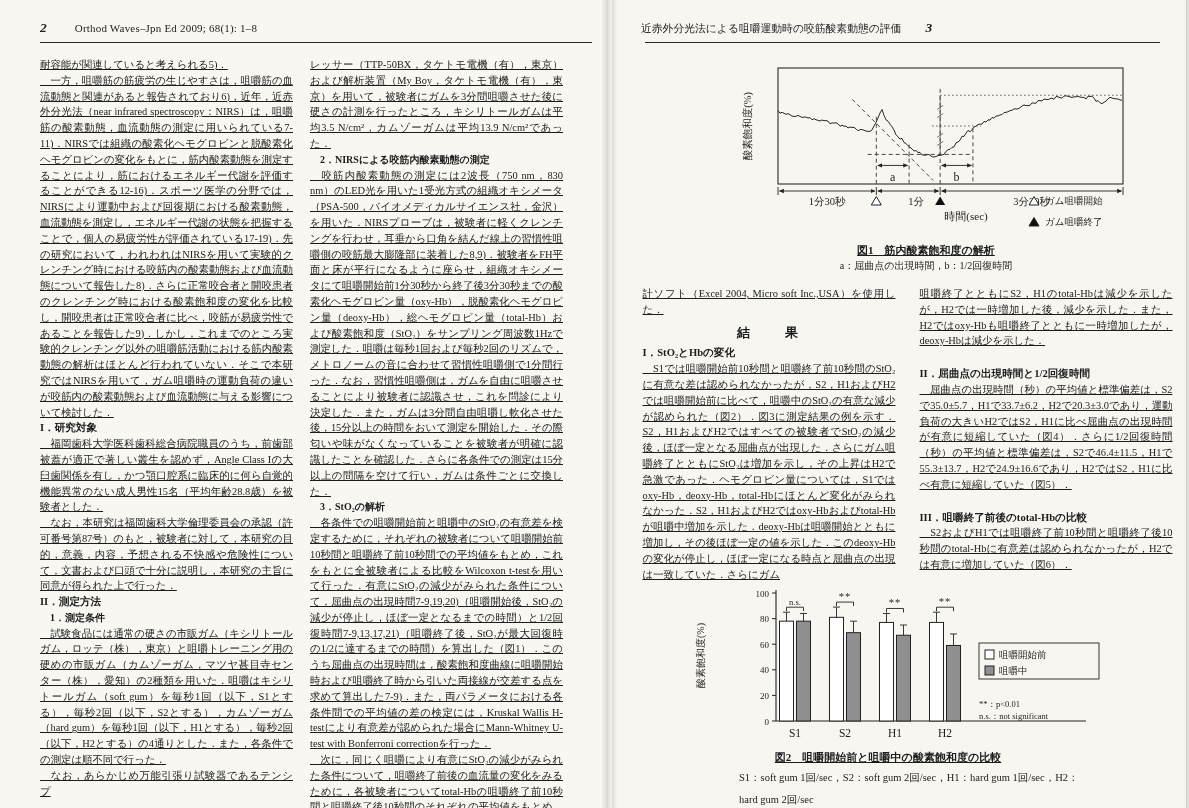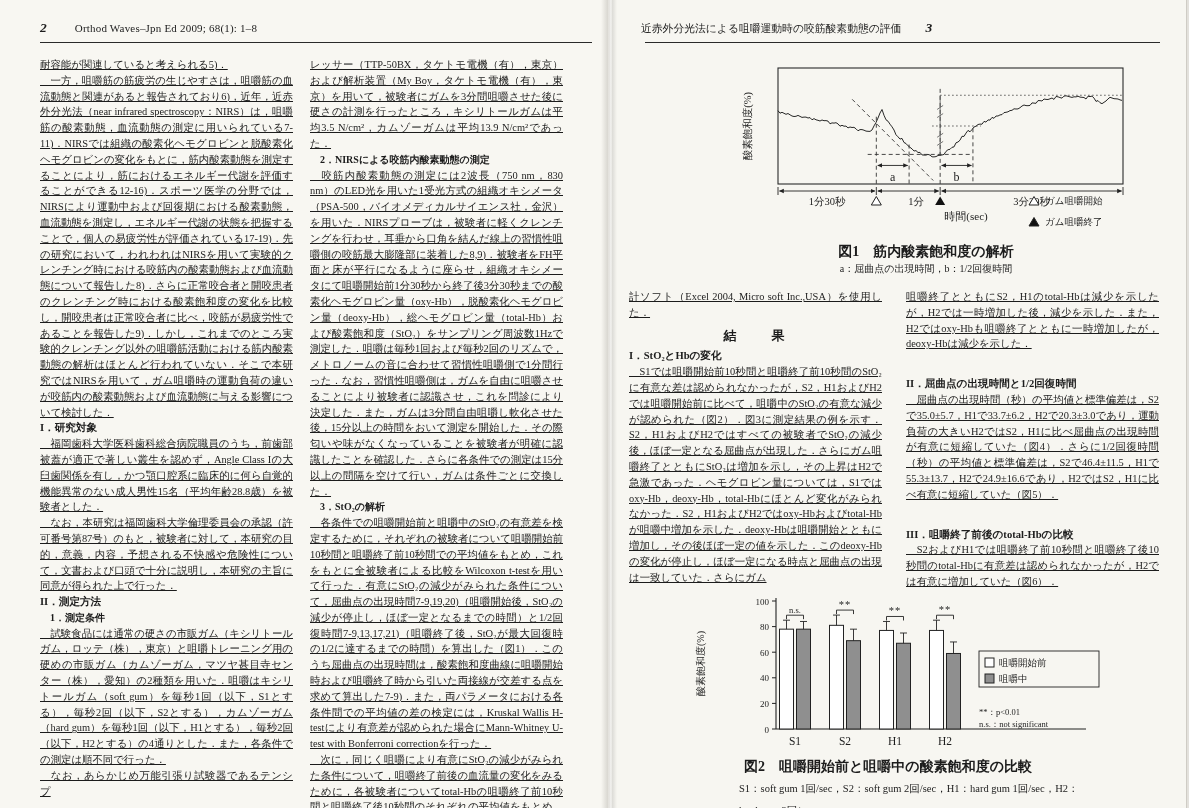--- a/index.html
+++ b/index.html
@@ -24,33 +24,33 @@
   .hdr-r{position:absolute;top:20px;left:30px;right:26px;display:flex;align-items:baseline;gap:24px;}
   .pnum{font-style:italic;font-weight:bold;font-size:13.5px;}
   .jref{font-size:11px;letter-spacing:0.2px;}
   .runtitle{font-size:10.8px;}
   .rule-l{position:absolute;top:42px;left:40px;width:552px;border-bottom:1.6px solid #2a2a2a;}
   .rule-r{position:absolute;top:42px;left:34px;right:26px;border-bottom:1.6px solid #2a2a2a;}
 
   
   .cols{display:flex;}
   .cols-l{position:absolute;top:57px;left:40px;gap:17px;}
-  .cols-r{gap:24px;margin-top:13px;}
+  .cols-r{gap:24px;margin-top:13px;justify-content:center;}
   .col{width:253px;font-size:10.4px;line-height:15.8px;text-align:justify;overflow-wrap:break-word;}
   .col p{margin:0;text-decoration:underline;}
   h2.section{font-size:13px;font-weight:bold;text-align:center;letter-spacing:3px;margin:7px 0 5px 0;}
   h3.sub{font-size:10.6px;font-weight:bold;margin:0;}
-  h3.spaced{margin-top:24px;}
+  h3.spaced{margin-top:17px;}
   h4.subsub{font-size:10px;font-weight:bold;margin:0;padding-left:10px;}
 
   
   .rp-content{padding:56px 0 0 18px;}
   .fig1-block{width:420px;margin-left:87px;}
   .fig2-block{width:430px;margin-left:44px;margin-top:6px;}
-  .figcap{text-align:center;font-size:14px;font-weight:bold;margin-top:3px;}
+  .figcap{text-align:center;font-size:11px;font-weight:bold;margin-top:3px;text-decoration:underline;}
   .figsub{text-align:center;font-size:10px;margin-top:1px;}
   .fig2note{font-size:10.5px;line-height:22px;margin:2px 0 0 66px;width:350px;text-align:left;}
 
   svg text{font-family:"Liberation Serif","DejaVu Serif",serif;fill:#1d1d1d;}
   .f1seg{font-size:10.5px;}
   .f1lab{font-size:12px;}
   .f1xlab{font-size:11px;}
   .f1ylab{font-size:10.5px;}
   .f1leg{font-size:9.5px;}
   .f2tick{font-size:9px;}

